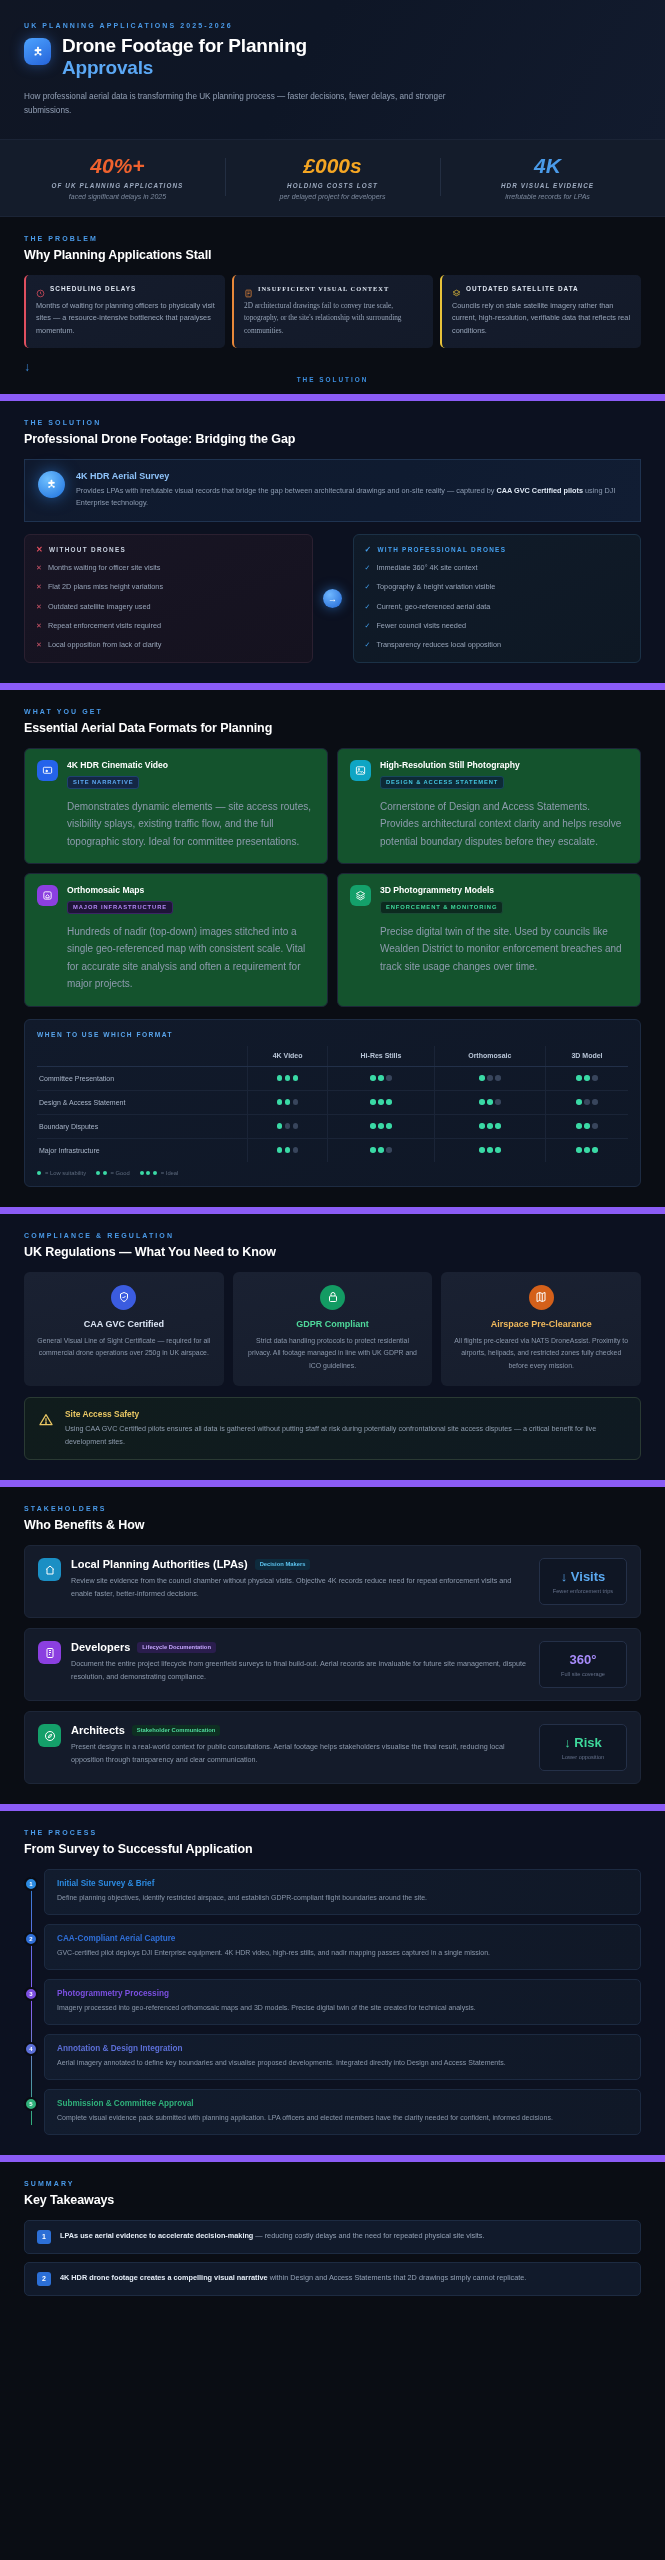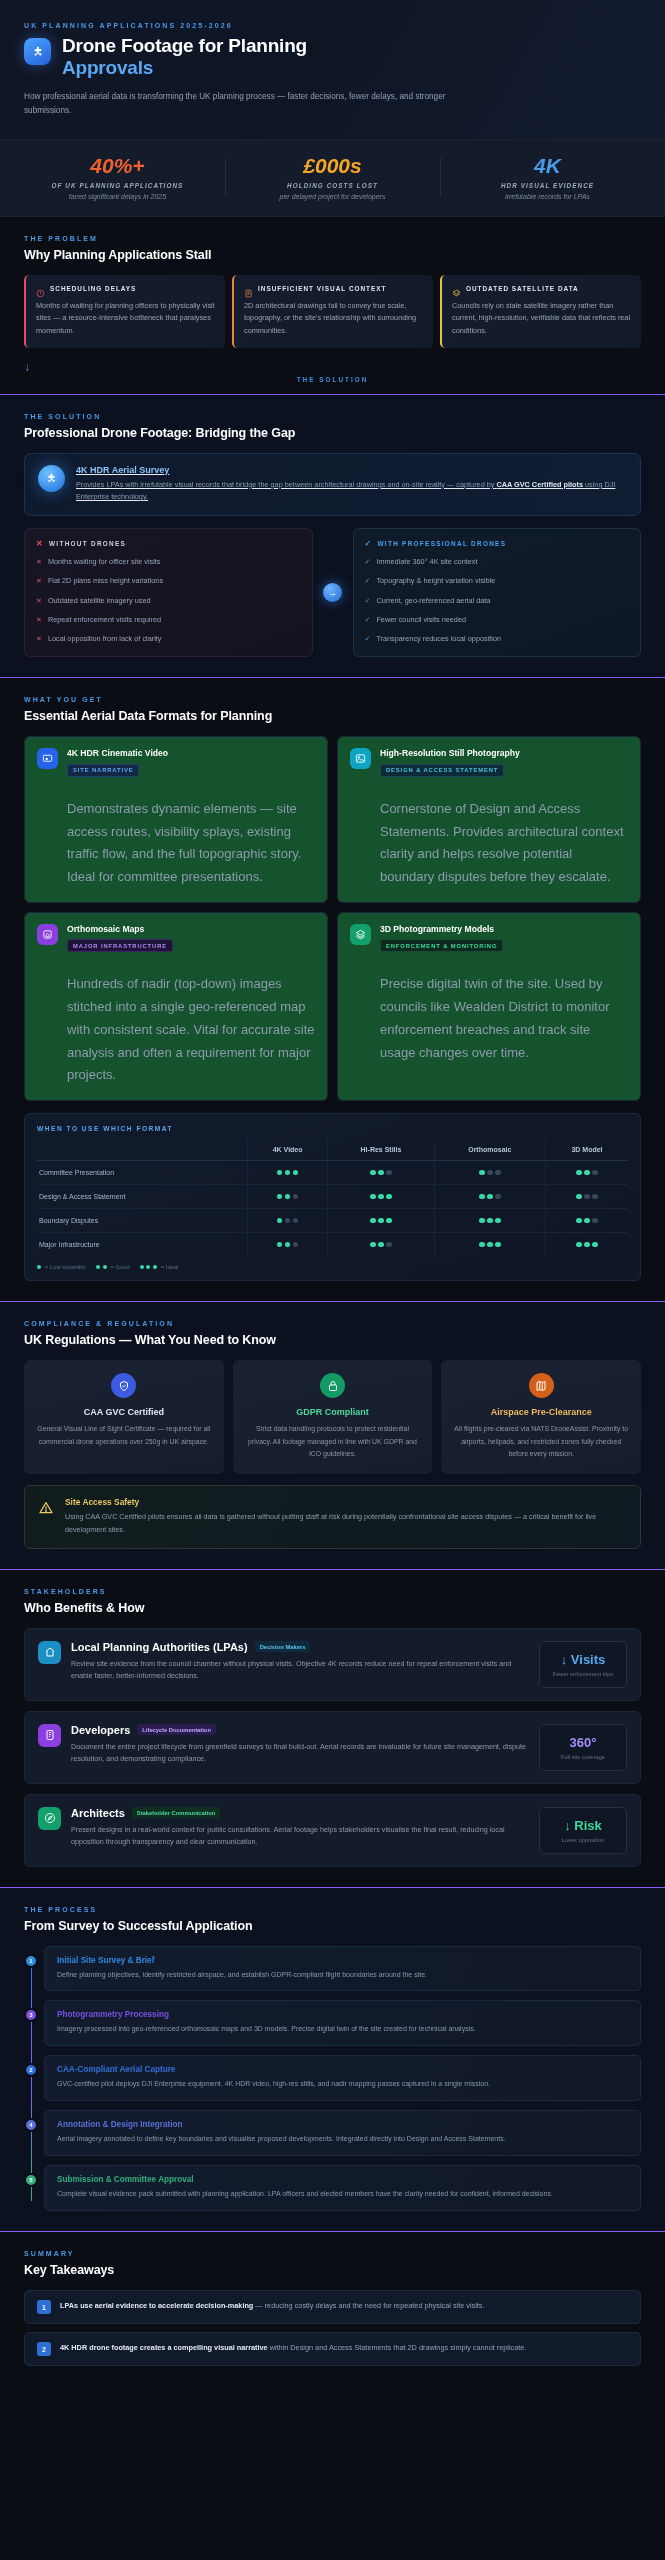--- a/index.html
+++ b/index.html
@@ -55,57 +55,57 @@
     width: 1px; background: #232e42;
   }
   .stat-num { font-size: 21px; font-weight: bold; line-height: 1.1; }
   .stat-label {
     font-size: 6.3px; letter-spacing: 1.1px; font-weight: bold;
     color: #9eabc0; text-transform: uppercase; margin-top: 5px;
   }
   .stat-desc { font-size: 7px; color: #7d8a9e; margin-top: 4px; }
 
   
-  .section { padding: 18px 24px 20px 24px; border-bottom: 1px solid #8b5cf6; }
+  .section { padding: 18px 24px 20px 24px; border-bottom: 7px solid #8b5cf6; }
   .section.alt { background: #0c1120; }
   .sec-title {
     font-size: 12.5px; font-weight: bold; color: #fff; margin: 5px 0 13px 0;
     letter-spacing: -.1px;
   }
 
   
   .prob-grid { display: flex; gap: 7px; }
   .prob-card {
     flex: 1; background: linear-gradient(150deg,#151c2d,#131a29);
     border-radius: 5px; padding: 9px 9px 10px 10px;
     border-left: 2.5px solid #e04f5f;
   }
-  .prob-card.c2 { border-left-color: #e8883a; }
+  .prob-card.c2 { border-left-color: #e8883a; font-family: Liberation Serif, serif; }
   .prob-card.c3 { border-left-color: #e8c23a; }
   .prob-head { display: flex; align-items: center; gap: 5px; margin-bottom: 7px; }
   .prob-ico { width: 9px; height: 9px; flex: 0 0 9px; }
   .prob-name {
     font-size: 6.4px; font-weight: bold; letter-spacing: 1px;
     text-transform: uppercase; color: #dfe6f1;
   }
   .prob-body { font-size: 7.3px; line-height: 1.75; color: #97a4b8; }
 
   .down-row { display: flex; align-items: center; margin-top: 12px; position: relative; }
   .down-arrow { color: #3d8fe0; font-size: 12px; }
   .down-label {
     position: absolute; left: 0; right: 0; text-align: center;
     font-size: 6.4px; letter-spacing: 2px; font-weight: bold; color: #3d8fe0;
     top: 16px;
   }
 
   
   .hl-card {
     background: linear-gradient(110deg,#101a2e,#0f1b30 60%,#111d33);
-    border: 1px solid #1f3350; border-radius: 7px;
-    padding: 11px 13px; display: flex; gap: 11px; align-items: flex-start; text-decoration: underline;
+    border: 1px solid #1f3350; border-radius: 0;
+    padding: 11px 13px; display: flex; gap: 11px; align-items: flex-start;
   }
   .hl-orb {
     width: 27px; height: 27px; border-radius: 50%; flex: 0 0 27px;
     background: radial-gradient(circle at 36% 30%,#6fc0ff,#1c6fdd);
     display: flex; align-items: center; justify-content: center;
     box-shadow: 0 0 16px rgba(50,140,240,.55);
   }
   .hl-orb svg { width: 13px; height: 13px; }
   .hl-title { font-size: 9px; font-weight: bold; color: #8fc4fb; margin-bottom: 4px; }
   .hl-body { font-size: 7.3px; line-height: 1.7; color: #8e9db3; }
@@ -151,21 +151,21 @@
     width: 21px; height: 21px; border-radius: 6px; flex: 0 0 21px;
     display: flex; align-items: center; justify-content: center;
   }
   .fmt-ico svg { width: 11px; height: 11px; }
   .fmt-title { font-size: 8.6px; font-weight: bold; color: #fff; }
   .fmt-tag {
     display: inline-block; margin-top: 5px; font-size: 5.8px; font-weight: bold;
     letter-spacing: .9px; text-transform: uppercase; padding: 2.5px 5px;
     border-radius: 3px;
   }
-  .fmt-desc { font-size: 13px; line-height: 1.75; color: #8e9bae; margin-top: 21px; }
+  .fmt-desc { font-size: 10px; line-height: 1.75; color: #8e9bae; margin-top: 9px; }
 
   
   .matrix {
     margin-top: 12px; border: 1px solid #1d2b42; border-radius: 6px;
     background: linear-gradient(160deg,#111a2b,#0f1726); padding: 11px 12px 10px 12px;
   }
   .mx-title {
     font-size: 6.6px; font-weight: bold; letter-spacing: 1.5px;
     color: #5aa6ee; text-transform: uppercase; margin-bottom: 8px;
   }
@@ -741,31 +741,31 @@
     <div class="sec-title">From Survey to Successful Application</div>
     <div class="proc" id="procList">
         <div class="proc-step">
           <div class="proc-dot" style="background:#2c8ae0">1</div>
     <div class="proc-body">
       <div class="proc-title" style="color:#2c8ae0">Initial Site Survey &amp; Brief</div>
       <div class="proc-desc">Define planning objectives, identify restricted airspace, and establish GDPR-compliant flight boundaries around the site.</div>
     </div>
         </div>
         <div class="proc-step">
+          <div class="proc-dot" style="background:#2f6fd8">2</div>
+    <div class="proc-body">
+      <div class="proc-title" style="color:#2f6fd8">CAA-Compliant Aerial Capture</div>
+      <div class="proc-desc">GVC-certified pilot deploys DJI Enterprise equipment. 4K HDR video, high-res stills, and nadir mapping passes captured in a single mission.</div>
+    </div>
+        </div>
+        <div class="proc-step">
           <div class="proc-dot" style="background:#7b4fe0">3</div>
     <div class="proc-body">
       <div class="proc-title" style="color:#7b4fe0">Photogrammetry Processing</div>
       <div class="proc-desc">Imagery processed into geo-referenced orthomosaic maps and 3D models. Precise digital twin of the site created for technical analysis.</div>
-    </div>
-        </div>
-        <div class="proc-step">
-          <div class="proc-dot" style="background:#2f6fd8">2</div>
-    <div class="proc-body">
-      <div class="proc-title" style="color:#2f6fd8">CAA-Compliant Aerial Capture</div>
-      <div class="proc-desc">GVC-certified pilot deploys DJI Enterprise equipment. 4K HDR video, high-res stills, and nadir mapping passes captured in a single mission.</div>
     </div>
         </div>
         <div class="proc-step">
           <div class="proc-dot" style="background:#5c6fd8">4</div>
     <div class="proc-body">
       <div class="proc-title" style="color:#5c6fd8">Annotation &amp; Design Integration</div>
       <div class="proc-desc">Aerial imagery annotated to define key boundaries and visualise proposed developments. Integrated directly into Design and Access Statements.</div>
     </div>
         </div>
         <div class="proc-step">

